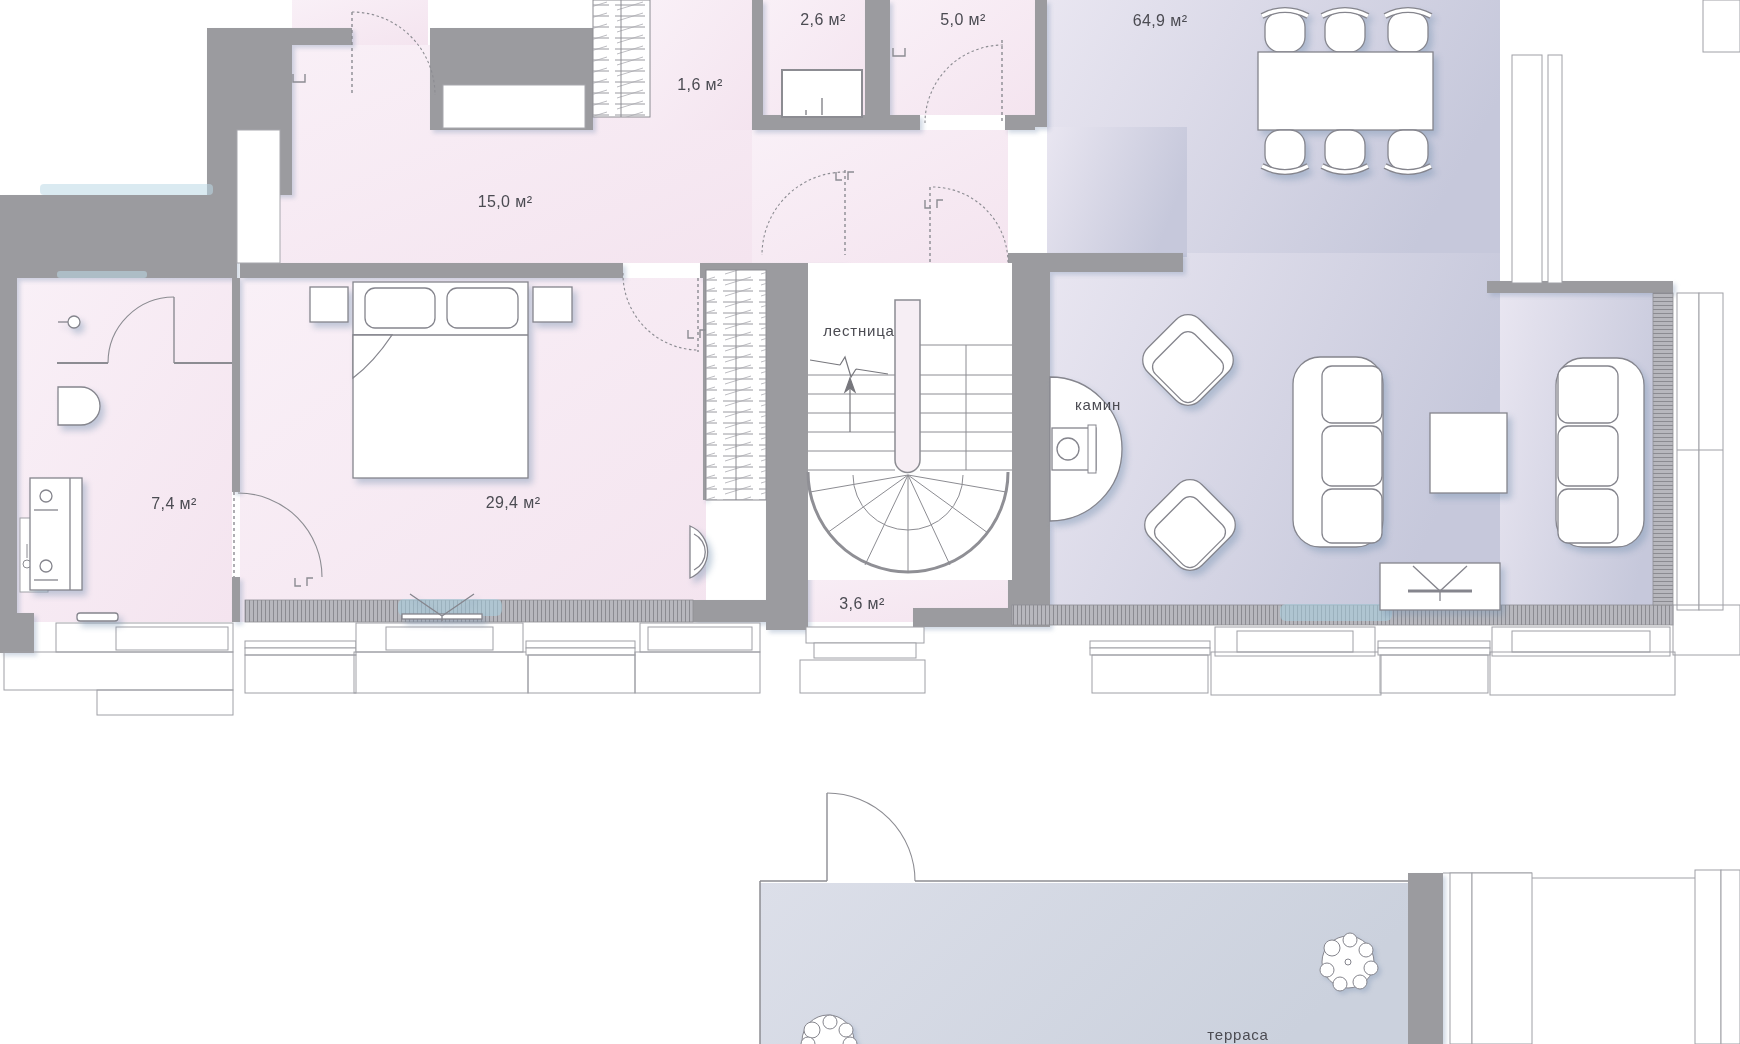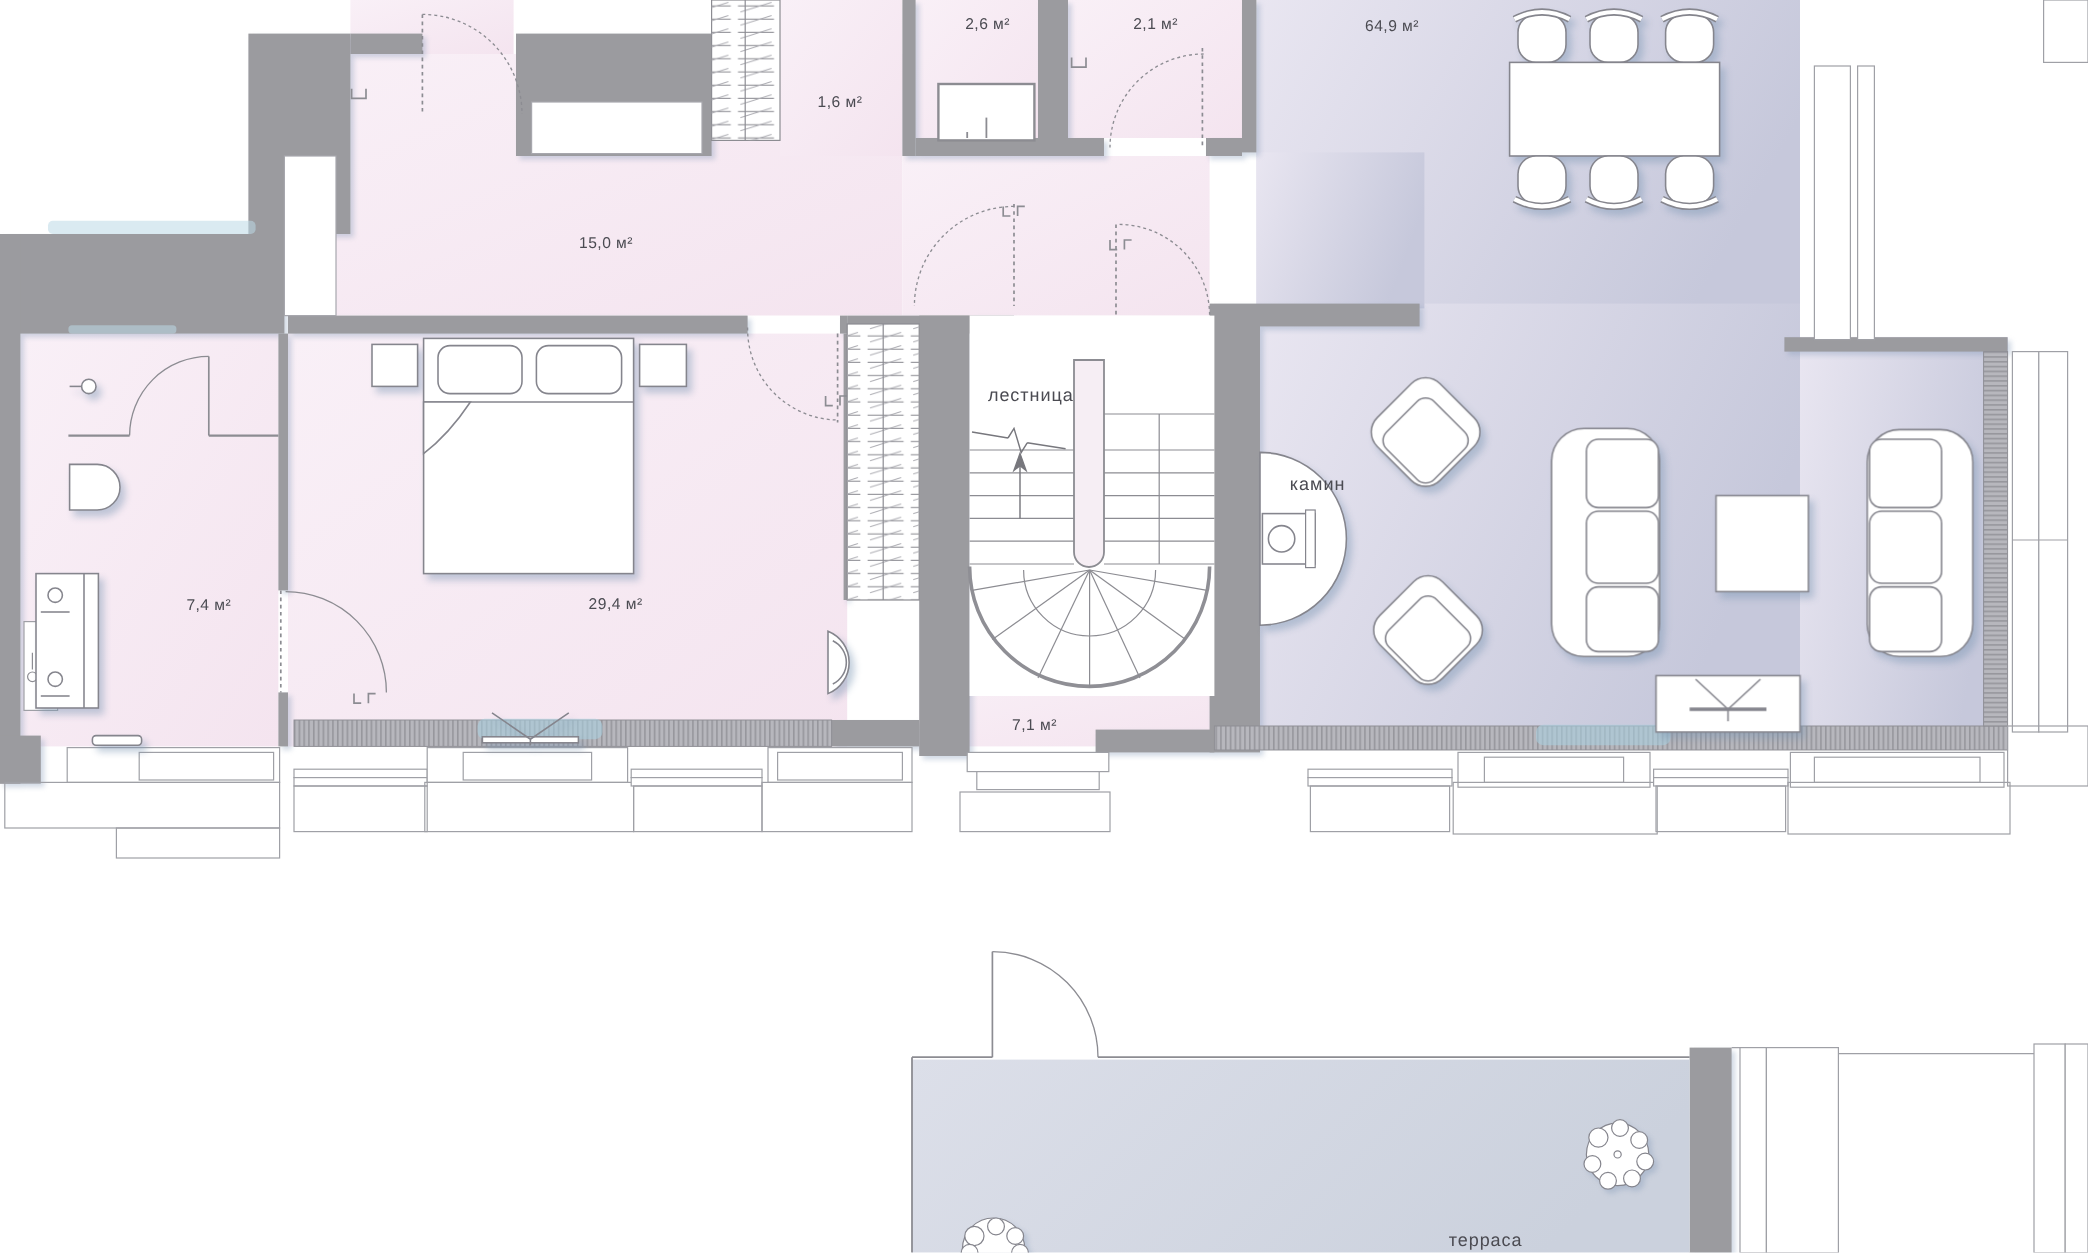--- a/index.html
+++ b/index.html
@@ -2,21 +2,21 @@
 <html><head>
 <meta charset="utf-8">
 <style>
   html,body{margin:0;padding:0;background:#ffffff;}
   #stage{position:relative;width:1740px;height:1044px;background:#ffffff;overflow:hidden;
          font-family:"Liberation Sans", sans-serif;}
   #plan-svg{position:absolute;left:0;top:0;}
   .furn{filter:drop-shadow(4px 5px 3px rgba(125,150,180,.45));}
   .soft{filter:drop-shadow(3px 3px 2px rgba(125,150,180,.35));}
   .lbl{position:absolute;transform:translate(-50%,-50%);color:#4b4b52;
-       font-size:13px;letter-spacing:.4px;white-space:nowrap;}
+       font-size:16px;letter-spacing:.4px;white-space:nowrap;}
   .lbl.small{font-size:15px;letter-spacing:.8px;}
 </style>
 </head>
 <body>
 
 <div id="stage">
 
 <svg id="plan-svg" width="1740" height="1044" viewBox="0 0 1740 1044">
   <defs>
     <linearGradient id="pinkG" x1="0" y1="0" x2="1" y2="1">
@@ -383,22 +383,22 @@
           <circle cx="846" cy="1030" r="7"></circle>
       <circle cx="850" cy="1044" r="7"></circle>
           <circle cx="808" cy="1044" r="7"></circle>
     </g>
   </g>
 </svg>
 
 <div class="lbl" style="left:505px;top:202px">15,0 м²</div>
 <div class="lbl" style="left:700px;top:85px">1,6 м²</div>
 <div class="lbl" style="left:823px;top:20px">2,6 м²</div>
-<div class="lbl" style="left:963px;top:20px">2,1 м²</div>
+<div class="lbl" style="left:963px;top:20px">5,0 м²</div>
 <div class="lbl" style="left:1160px;top:21px">64,9 м²</div>
 <div class="lbl" style="left:174px;top:504px">7,4 м²</div>
 <div class="lbl" style="left:513px;top:503px">29,4 м²</div>
-<div class="lbl" style="left:862px;top:604px">7,1 м²</div>
+<div class="lbl" style="left:862px;top:604px">3,6 м²</div>
 <div class="lbl small" style="left:859px;top:330px">лестница</div>
 <div class="lbl small" style="left:1098px;top:404px">камин</div>
 <div class="lbl small" style="left:1238px;top:1034px">терраса</div>
 
 </div>
 
 </body></html>

